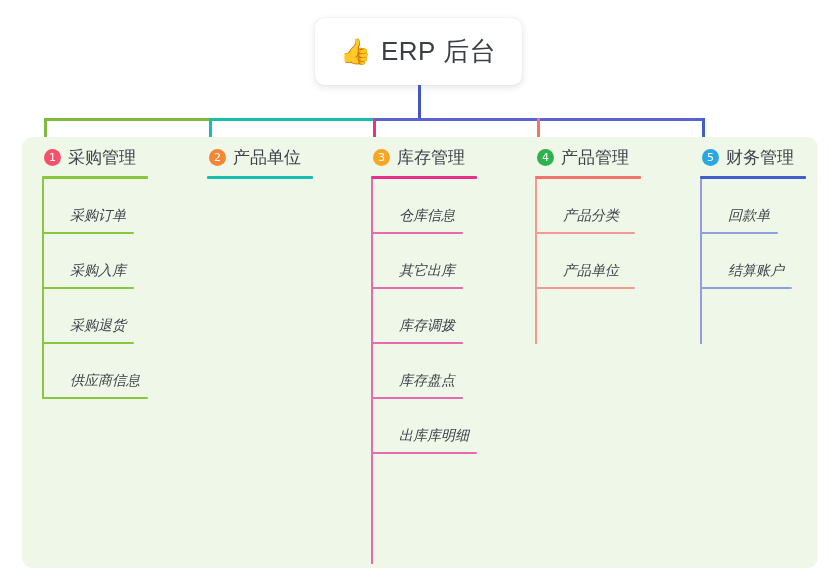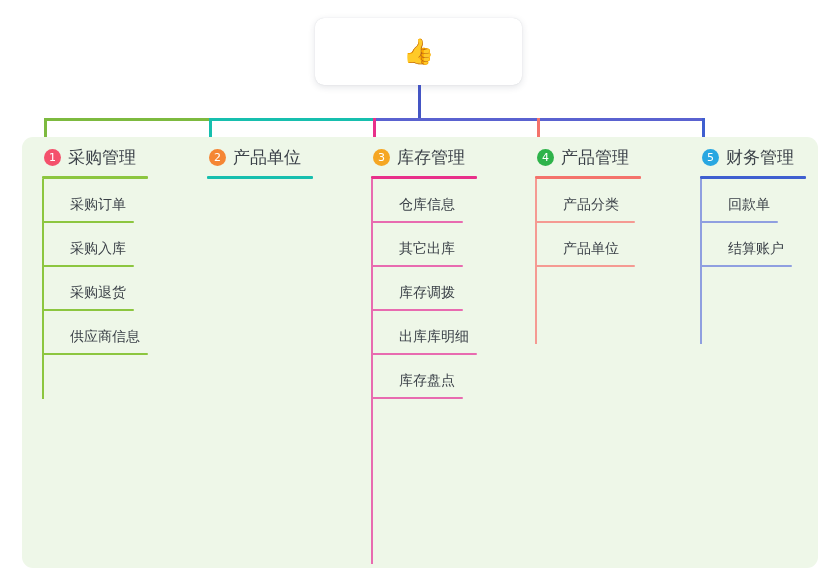--- a/index.html
+++ b/index.html
@@ -106,22 +106,23 @@
     margin-top: 0;
   }
   .leaf-spine {
     position: absolute;
     left: 0;
     top: 0;
     width: 2px;
   }
   .leaf {
     position: relative;
-    height: 44px;
+    height: 55px;
     box-sizing: border-box;
+    font-style: italic;
   }
   .leaf-text {
     position: absolute;
     left: 28px;
     bottom: 9px;
     font-size: 14px;
     color: #3b4148;
     white-space: nowrap;
   }
   .leaf-rule {
@@ -133,20 +134,21 @@
   }
 </style>
 </head>
 <body>
 
 <div id="mindmap">
 
   <div class="root-card">
     <div class="root-inner">
       <span class="root-emoji">👍</span>
+      <span class="root-title">ERP 后台</span>
     </div>
   </div>
 
   <div id="connectors">
       <div class="conn" style="left: 418px; top: 85px; width: 3px; height: 36px; background: rgb(68, 85, 196);"></div>
       <div class="conn" style="left: 44px; top: 118px; width: 168px; height: 3px; background: rgb(125, 186, 63);"></div>
       <div class="conn" style="left: 209px; top: 118px; width: 167px; height: 3px; background: rgb(23, 191, 174);"></div>
       <div class="conn" style="left: 373px; top: 118px; width: 332px; height: 3px; background: rgb(90, 98, 208);"></div>
       <div class="conn" style="left: 44px; top: 118px; width: 3px; height: 22px; background: rgb(125, 186, 63);"></div>
       <div class="conn" style="left: 209px; top: 118px; width: 3px; height: 22px; background: rgb(23, 191, 174);"></div>
@@ -205,27 +207,27 @@
           </div>
           <div class="leaf">
             <span class="leaf-text">其它出库</span>
             <div class="leaf-rule" style="width: 92px; background: rgb(232, 107, 176);"></div>
           </div>
           <div class="leaf">
             <span class="leaf-text">库存调拨</span>
             <div class="leaf-rule" style="width: 92px; background: rgb(232, 107, 176);"></div>
           </div>
           <div class="leaf">
+            <span class="leaf-text">库存盘点</span>
+            <div class="leaf-rule" style="width: 92px; background: rgb(232, 107, 176);"></div>
+          </div>
+          <div class="leaf">
             <span class="leaf-text">出库库明细</span>
             <div class="leaf-rule" style="width: 106px; background: rgb(232, 107, 176);"></div>
           </div>
-          <div class="leaf">
-            <span class="leaf-text">库存盘点</span>
-            <div class="leaf-rule" style="width: 92px; background: rgb(232, 107, 176);"></div>
-          </div>
         </div>
       </div>
       <div class="column" style="left: 535px;">
         <div class="branch-head">
           <span class="badge" style="background: rgb(46, 179, 74);">4</span>
           <span class="branch-label">产品管理</span>
         </div>
         <div class="branch-rule" style="width: 106px; background: rgb(244, 115, 107);"></div>
         <div class="leaves">
           <div class="leaf-spine" style="height: 165px; background: rgb(245, 154, 146);"></div>

